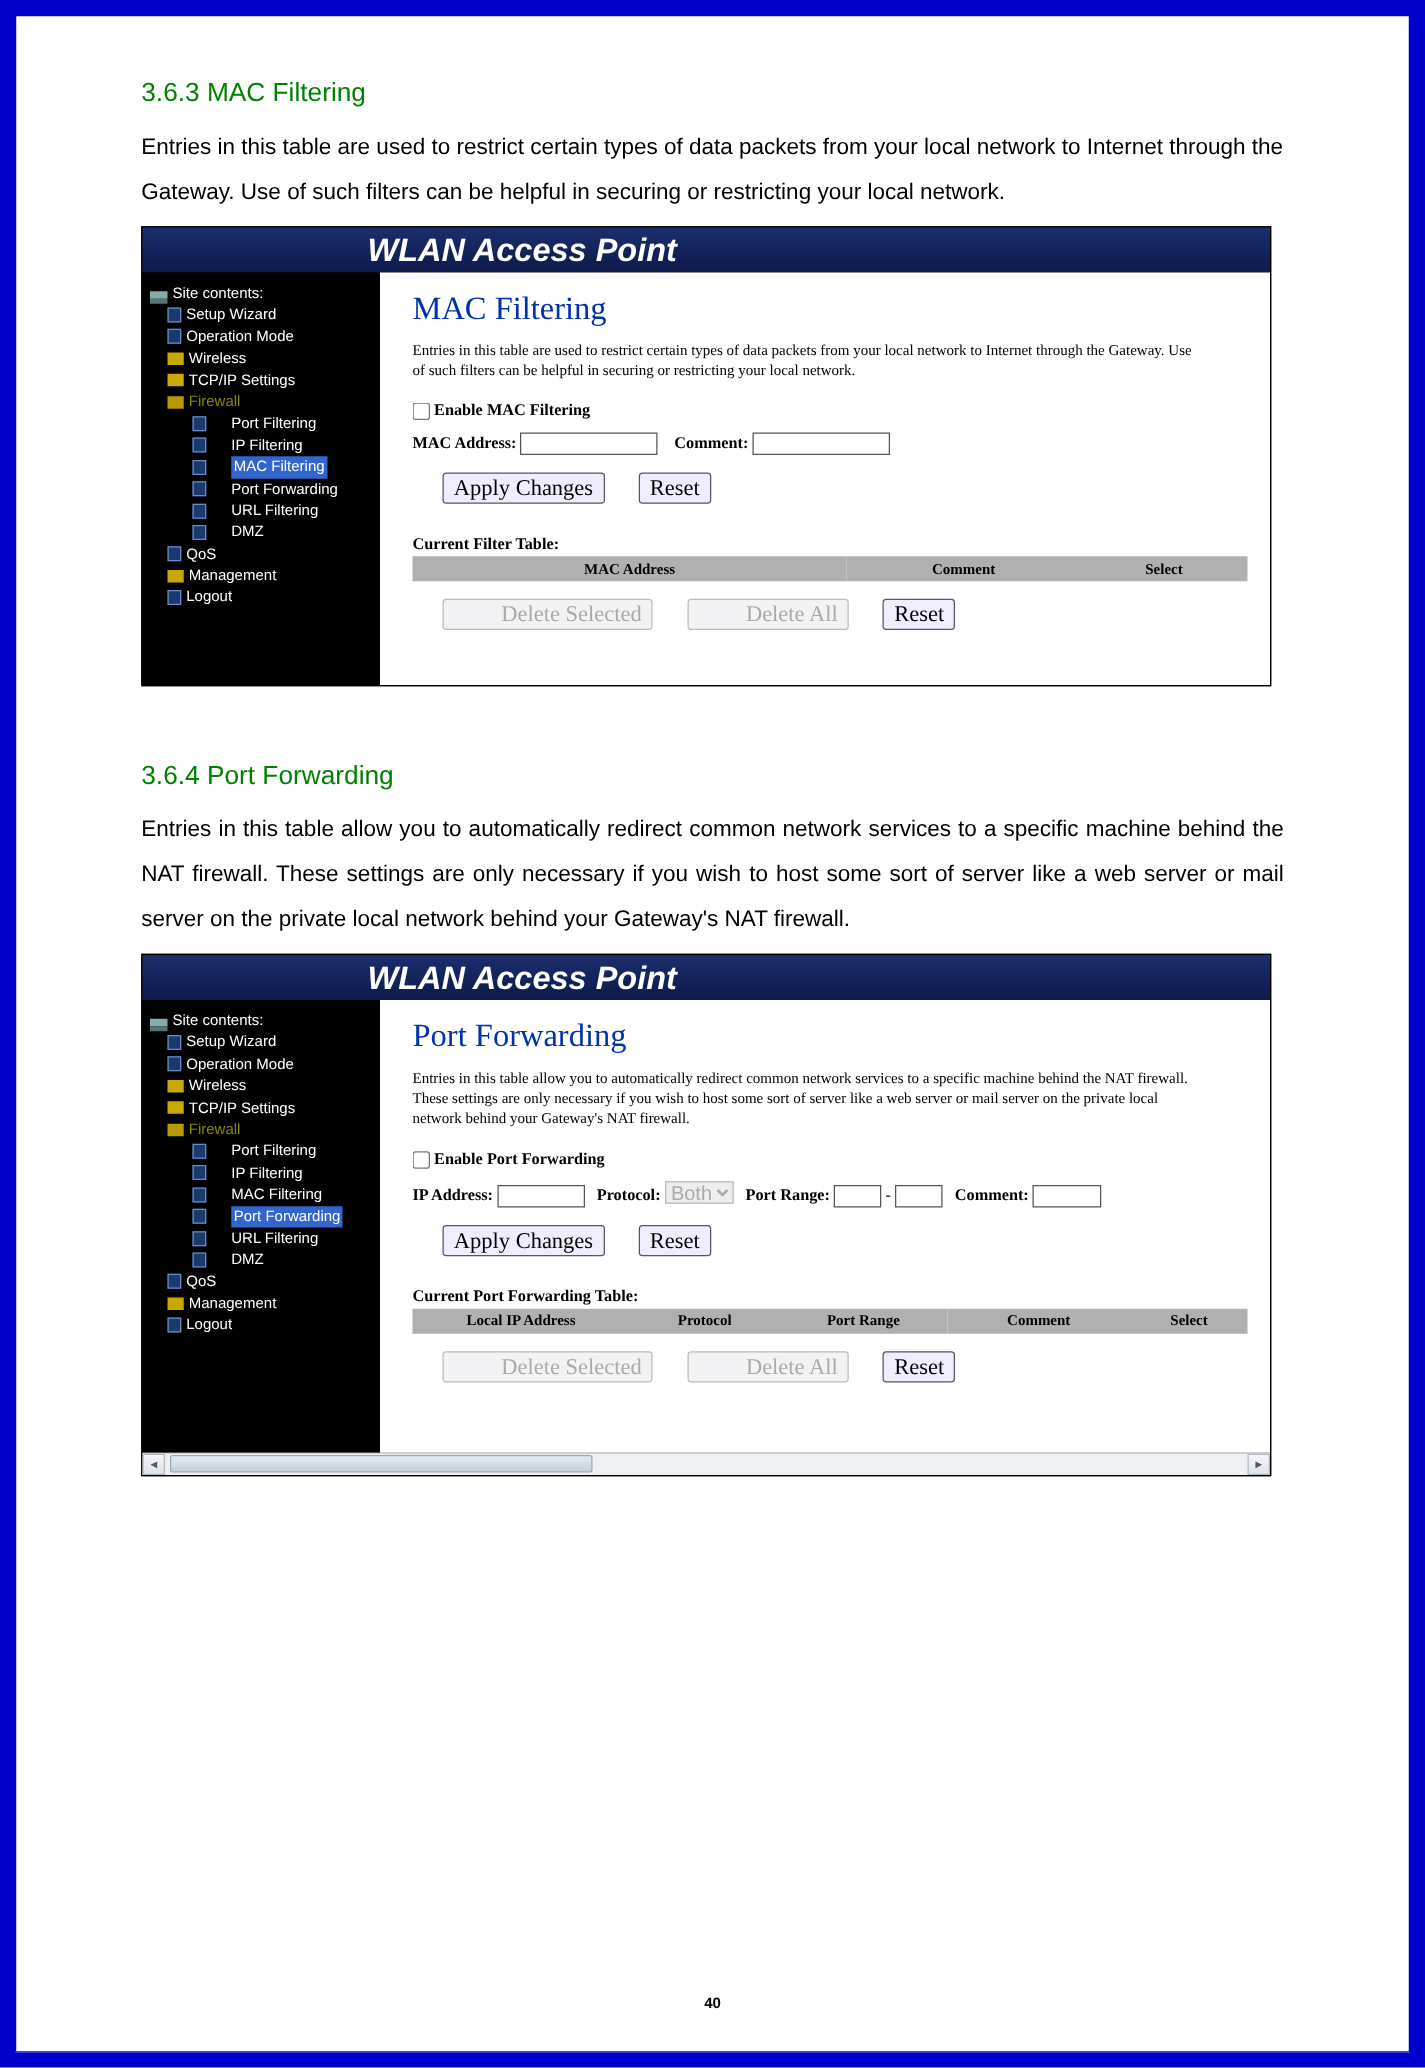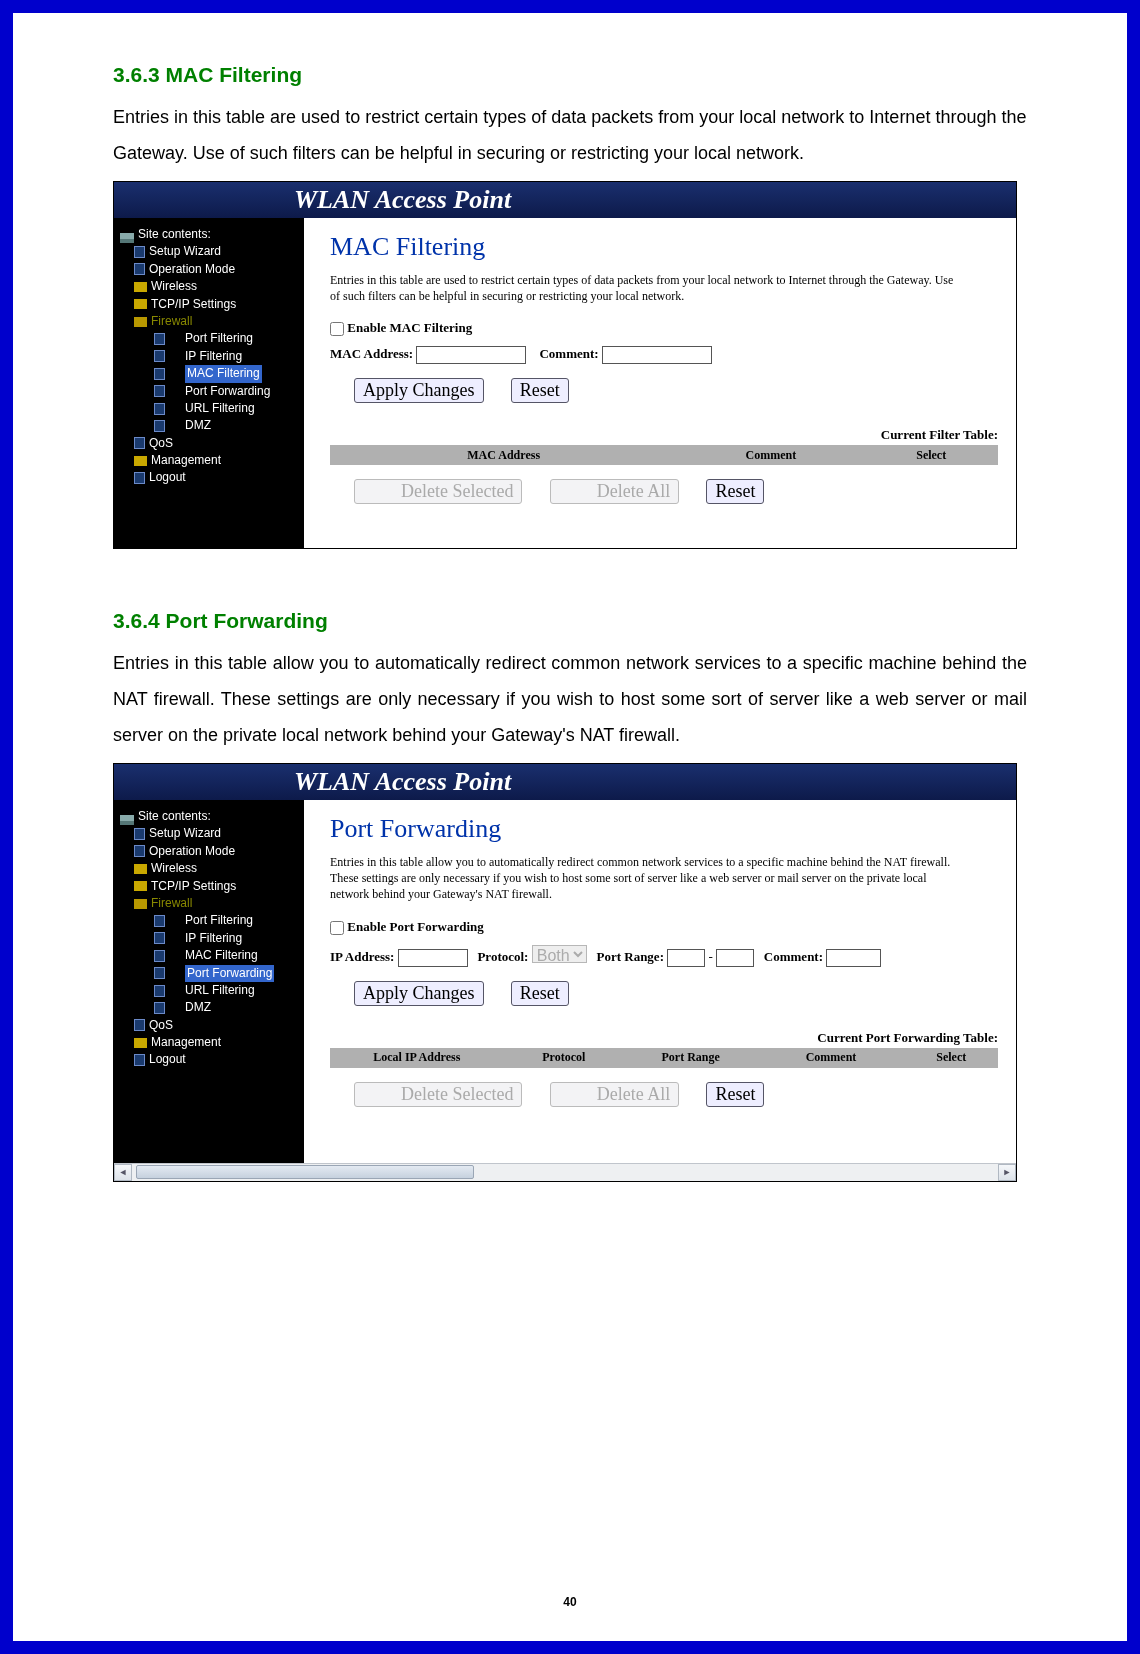--- a/index.html
+++ b/index.html
@@ -20,21 +20,21 @@
   .page {
     background: #ffffff;
     width: 100%;
     height: 100%;
     padding: 40px 90px 20px 90px;
     position: relative;
   }
   .section-heading {
     color: #008000;
     font-size: 21px;
-    font-weight: bold;
+    font-weight: normal;
     margin-bottom: 12px;
   }
   .section-body {
     color: #000;
     font-size: 18px;
     line-height: 2.0;
     margin-bottom: 10px;
   }
   .section-body.justify { text-align: justify; }
   .screenshot {
@@ -45,21 +45,21 @@
   }
   .ss-header {
     background: linear-gradient(180deg, #1a2f6e 0%, #0d1a4a 100%);
     height: 36px;
     display: flex;
     align-items: center;
     padding-left: 180px;
   }
   .ss-header-title {
     color: #fff;
-    font-family: Liberation Serif, serif;
+    font-family: Liberation Sans, sans-serif;
     font-style: italic;
     font-weight: bold;
     font-size: 26px;
   }
   .ss-body {
     display: flex;
     min-height: 330px;
   }
   .ss-sidebar {
     width: 190px;
@@ -162,21 +162,20 @@
   .btn.disabled {
     color: #aaa;
     border-color: #bbb;
     background: #f3f3f5;
     padding-left: 46px;
   }
   .subhead {
     font-weight: bold;
     font-size: 13px;
     margin-bottom: 2px;
-    text-align: right;
   }
   .tbl {
     width: 100%;
     border-collapse: collapse;
     font-size: 12px;
   }
   .tbl th {
     background: #b0b0b0;
     font-weight: bold;
     height: 20px;

